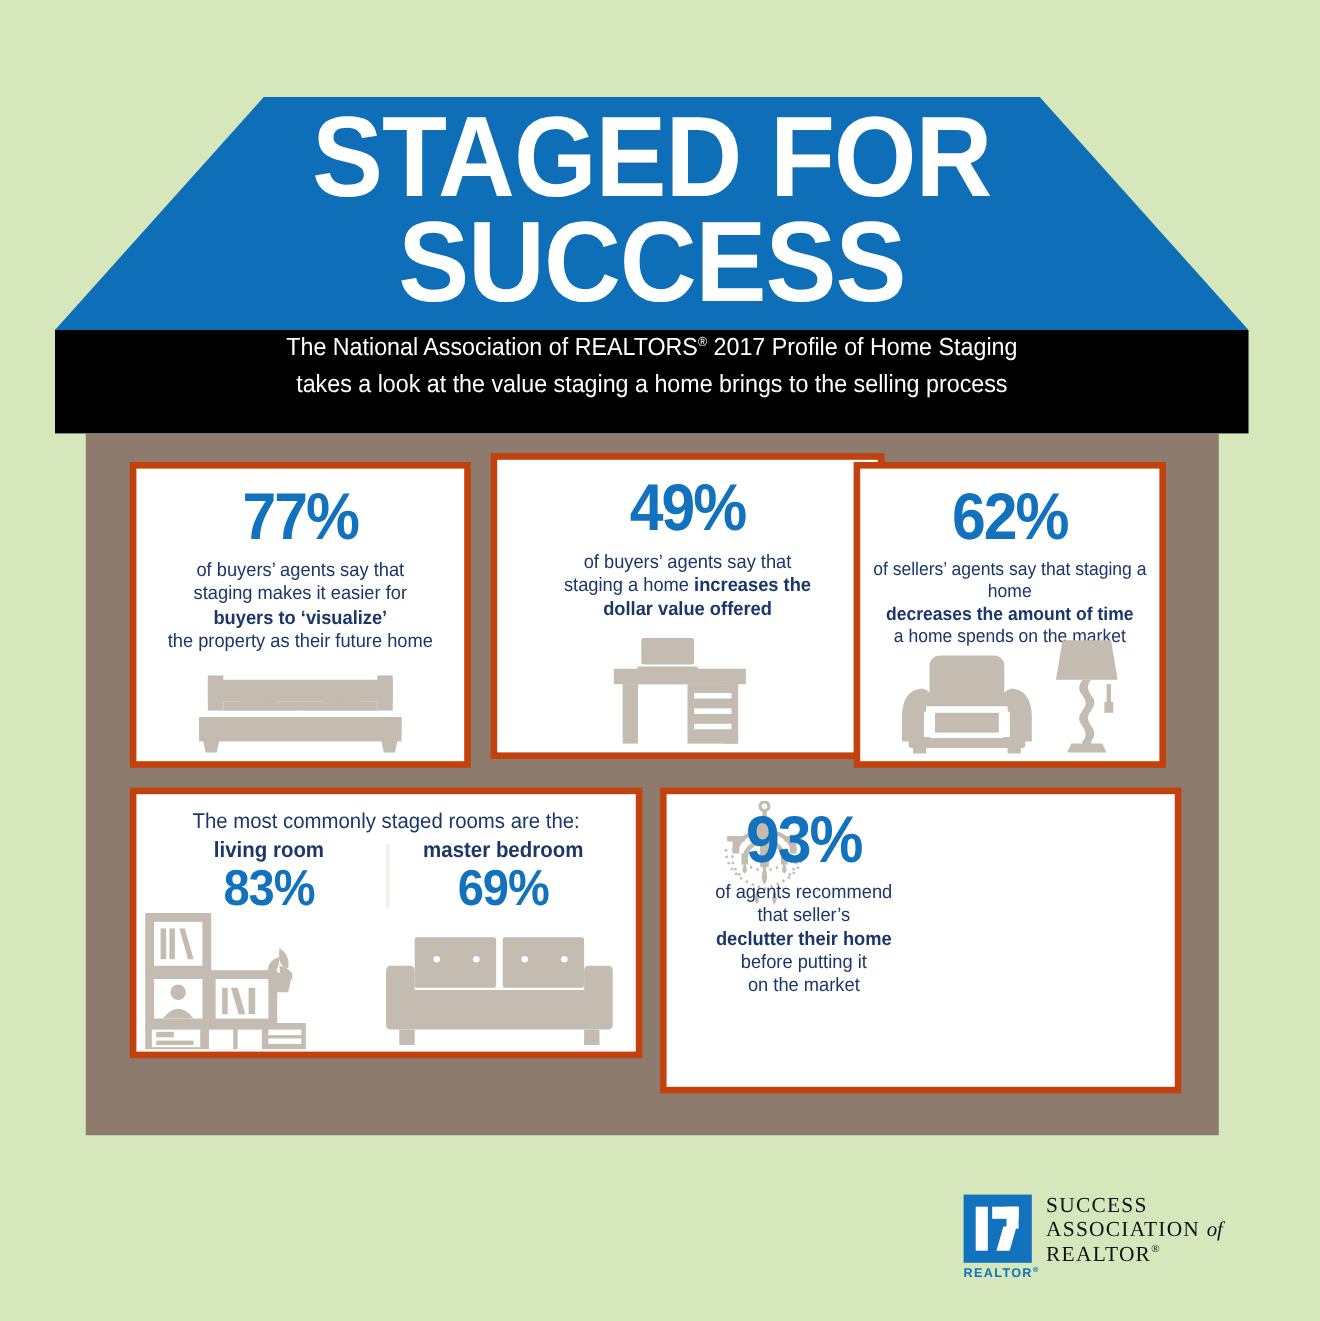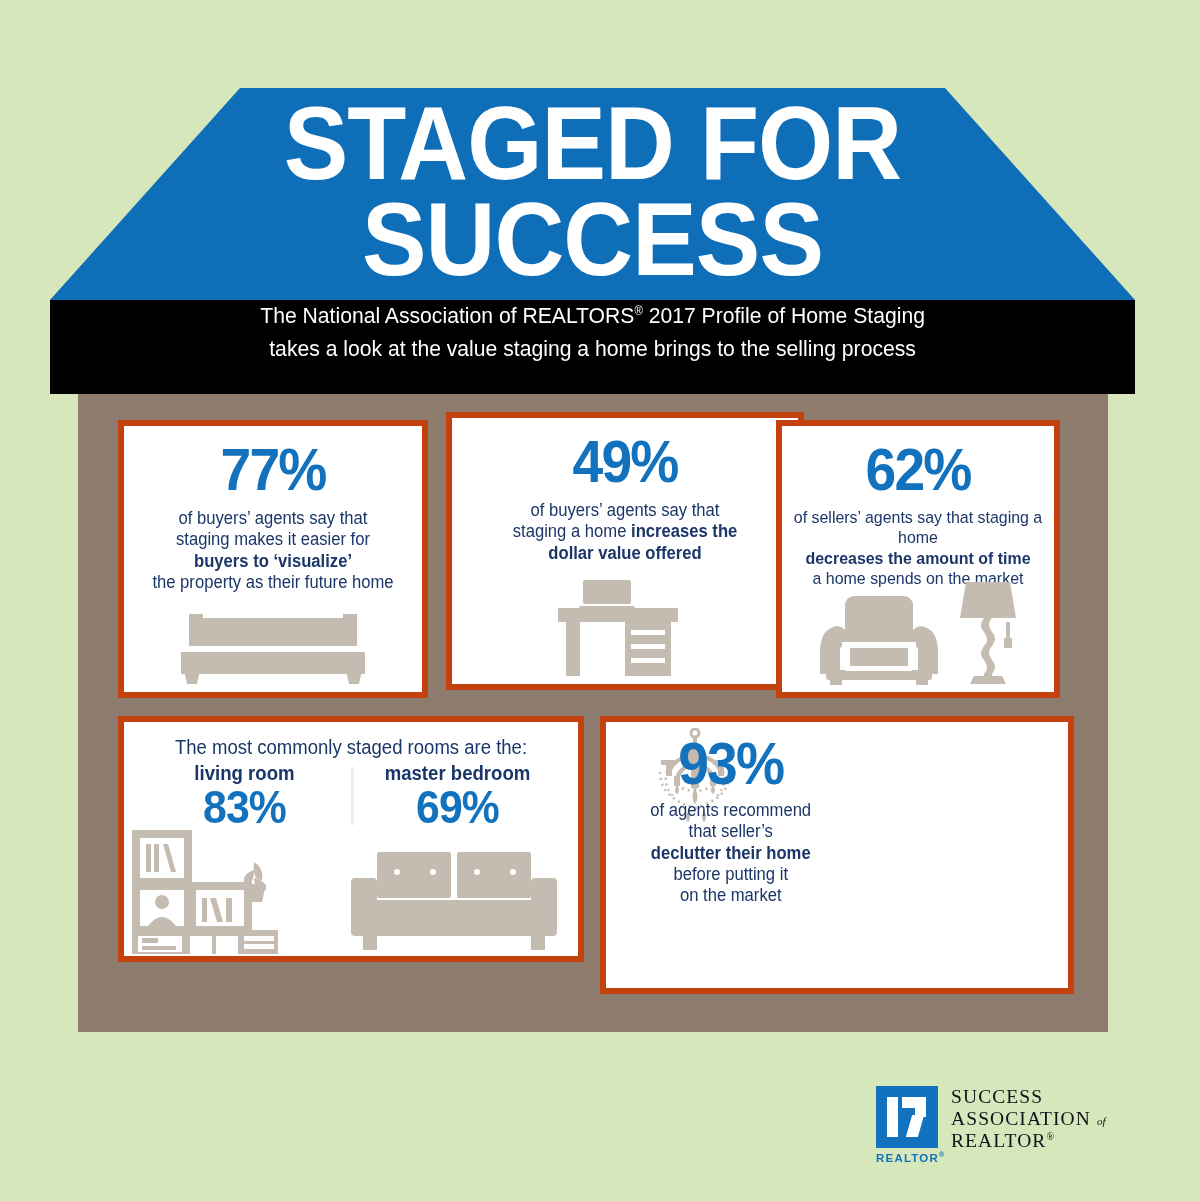--- a/index.html
+++ b/index.html
@@ -140,21 +140,21 @@
     color:#1272bd;font-size:11.5px;font-weight:bold;
     letter-spacing:1.2px;margin-top:3px;text-align:left;
   }
   .logo-realtor sup{font-size:7px;}
   .logo-words{
     font-family:"Liberation Serif", serif;
     color:#11131a;font-size:19.5px;line-height:1.14;
     letter-spacing:1.1px;
   }
   .logo-words .of{
-    font-style:italic;letter-spacing:0;font-size:11px;
+    font-style:italic;letter-spacing:0;font-size:19px;
   }
   .logo-words sup{font-size:10px;}
 
   
   .ic{fill:#c4bbb1;}
 </style>
 </head>
 <body>
 
 <div class="stage">

